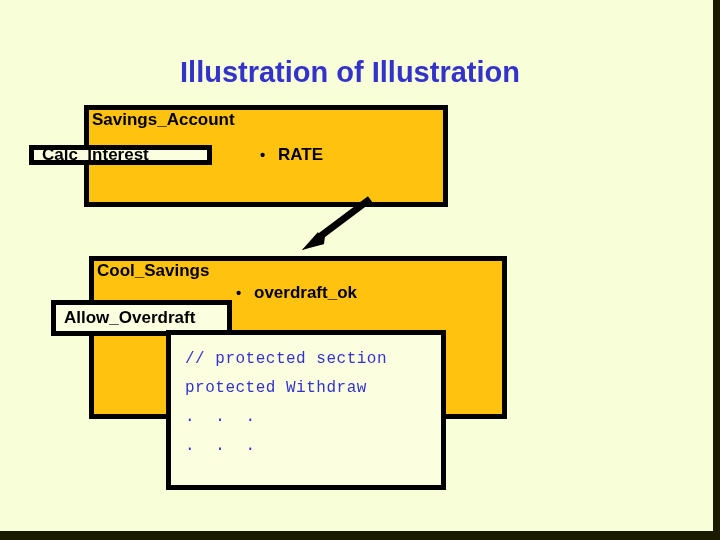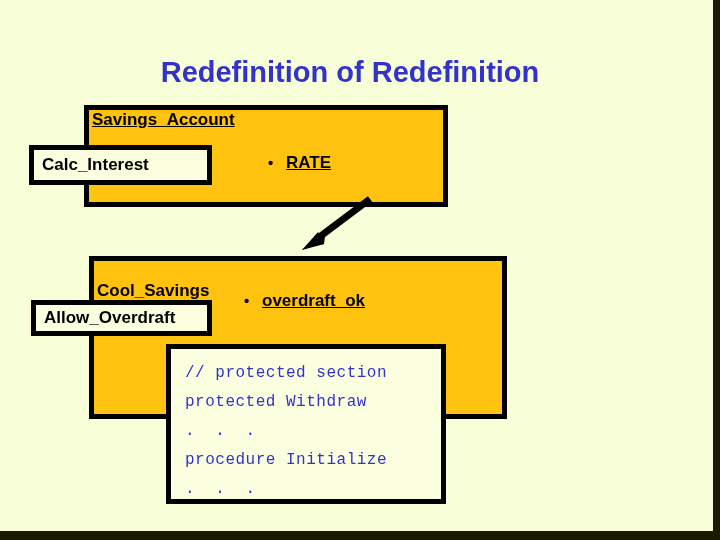--- a/index.html
+++ b/index.html
@@ -45,24 +45,23 @@
   }
   .class-name {
     position: absolute;
     font-size: 17px;
     font-weight: bold;
     color: #000000;
     white-space: nowrap;
   }
   .feature-list {
     position: absolute;
-    margin: 12px;
+    margin: 4px;
     padding: 0;
     list-style: none;
-    text-decoration: underline;
   }
   .feature-list li {
     font-size: 17px;
     font-weight: bold;
     color: #000000;
     white-space: nowrap;
     line-height: 30px;
     position: relative;
     padding-left: 18px;
   }
@@ -86,21 +85,21 @@
     font-size: 17px;
     font-weight: bold;
     color: #000000;
     white-space: nowrap;
     padding-left: 8px;
   }
 
   #code-box {
     position: absolute;
     left: 166px;
-    top: 344px;
+    top: 330px;
     width: 280px;
     height: 160px;
     background: #fbffe0;
     border: 5px solid #000000;
     box-sizing: border-box;
     padding: 10px 0 0 14px;
   }
   .code-line {
     font-family: "Liberation Mono", "DejaVu Sans Mono", monospace;
     font-size: 16px;
@@ -119,53 +118,52 @@
   }
 </style>
 </head>
 <body>
 
 <div id="slide">
 
   <div class="frame-edge frame-right"></div>
   <div class="frame-edge frame-bottom"></div>
 
-  <div id="title">Redefinition of Redefinition</div>
+  <div id="title">Illustration of Illustration</div>
 
   <div class="class-box" style="left:84px; top:105px; width:364px; height:102px;"></div>
 
-  <div class="class-name" style="left:92px; top:110px;text-decoration:underline;">Savings_Account</div>
+  <div class="class-name" style="left:92px; top:110px;">Savings_Account</div>
 
   <ul class="feature-list" style="left:256px; top:136px;">
     <li>RATE</li>
   </ul>
 
-  <div class="op-box" style="left:29px; top:145px; width:183px; height:40px;">
+  <div class="op-box" style="left:29px; top:145px; width:183px; height:20px;">
     <span class="op-label">Calc_Interest</span>
   </div>
 
   <svg id="arrow-svg" viewBox="0 0 100 70">
     <line x1="80" y1="9" x2="28" y2="48" stroke="#000000" stroke-width="7" stroke-linecap="butt"></line>
     <polygon points="12,60 36,38 34,54 20,57" fill="#000000"></polygon>
     <polygon points="12,60 34,54 28,42" fill="#000000"></polygon>
   </svg>
 
   <div class="class-box" style="left:89px; top:256px; width:418px; height:163px;"></div>
 
-  <div class="class-name" style="left:97px; top:261px;margin-top:20px;">Cool_Savings</div>
+  <div class="class-name" style="left:97px; top:261px;">Cool_Savings</div>
 
   <ul class="feature-list" style="left:232px; top:274px;">
     <li>overdraft_ok</li>
   </ul>
 
-  <div class="op-box" style="left:31px; top:300px; width:181px; height:36px;">
+  <div class="op-box" style="left:51px; top:300px; width:181px; height:36px;">
     <span class="op-label">Allow_Overdraft</span>
   </div>
 
   <div id="code-box">
     <div class="code-line">// protected section</div>
     <div class="code-line">protected Withdraw</div>
     <div class="code-line">.  .  .</div>
-    <div class="code-line">procedure Initialize</div>
     <div class="code-line">.  .  .</div>
   </div>
 
 </div>
 
 </body></html>

